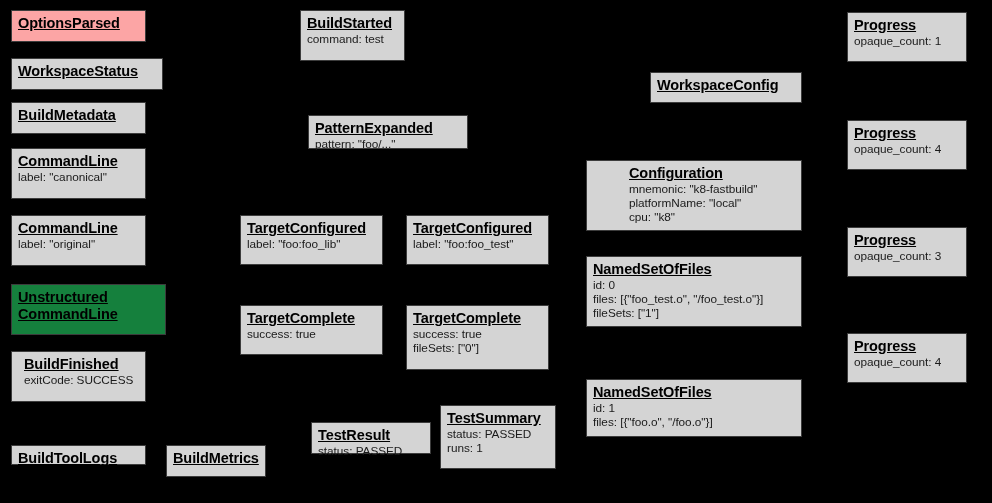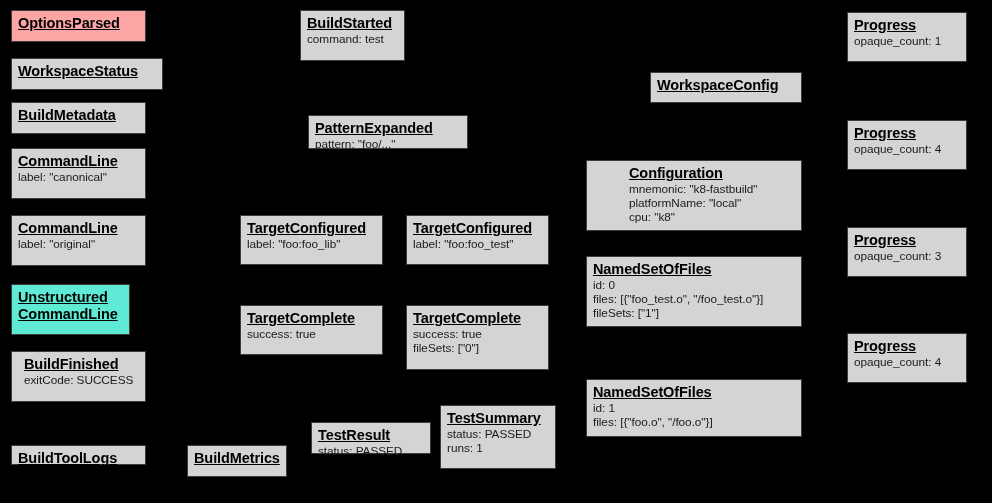--- a/index.html
+++ b/index.html
@@ -65,36 +65,36 @@
       <span class="node-props">
         <span class="prop">label: "canonical"</span>
       </span>
     </div>
     <div class="node" style="left: 11px; top: 215px; width: 135px; height: 51px; background: rgb(212, 212, 212); border-color: rgb(60, 60, 60);">
       <span class="node-title">CommandLine</span>
       <span class="node-props">
         <span class="prop">label: "original"</span>
       </span>
     </div>
-    <div class="node" style="left: 11px; top: 284px; width: 119px; height: 51px; background: #5eead4; border-color: rgb(60, 60, 60);">
+    <div class="node" style="left: 11px; top: 284px; width: 155px; height: 51px; background: #15803d; border-color: rgb(60, 60, 60);">
       <span class="node-title">Unstructured
 CommandLine</span>
       <span class="node-props"></span>
     </div>
     <div class="node" style="left: 11px; top: 351px; width: 135px; height: 51px; background: rgb(212, 212, 212); border-color: rgb(60, 60, 60); padding-left: 12px;">
       <span class="node-title">BuildFinished</span>
       <span class="node-props">
         <span class="prop">exitCode: SUCCESS</span>
       </span>
     </div>
     <div class="node" style="left: 11px; top: 445px; width: 135px; height: 20px; background: rgb(212, 212, 212); border-color: rgb(60, 60, 60);">
       <span class="node-title">BuildToolLogs</span>
       <span class="node-props"></span>
     </div>
-    <div class="node" style="left: 166px; top: 445px; width: 100px; height: 32px; background: rgb(212, 212, 212); border-color: rgb(60, 60, 60); margin-left: 21px;">
+    <div class="node" style="left: 166px; top: 445px; width: 100px; height: 32px; background: rgb(212, 212, 212); border-color: rgb(60, 60, 60);">
       <span class="node-title">BuildMetrics</span>
       <span class="node-props"></span>
     </div>
     <div class="node" style="left: 300px; top: 10px; width: 105px; height: 51px; background: rgb(212, 212, 212); border-color: rgb(60, 60, 60);">
       <span class="node-title">BuildStarted</span>
       <span class="node-props">
         <span class="prop">command: test</span>
       </span>
     </div>
     <div class="node" style="left: 298px; top: 115px; width: 160px; height: 34px; background: rgb(212, 212, 212); border-color: rgb(60, 60, 60); margin-left: 10px;">

